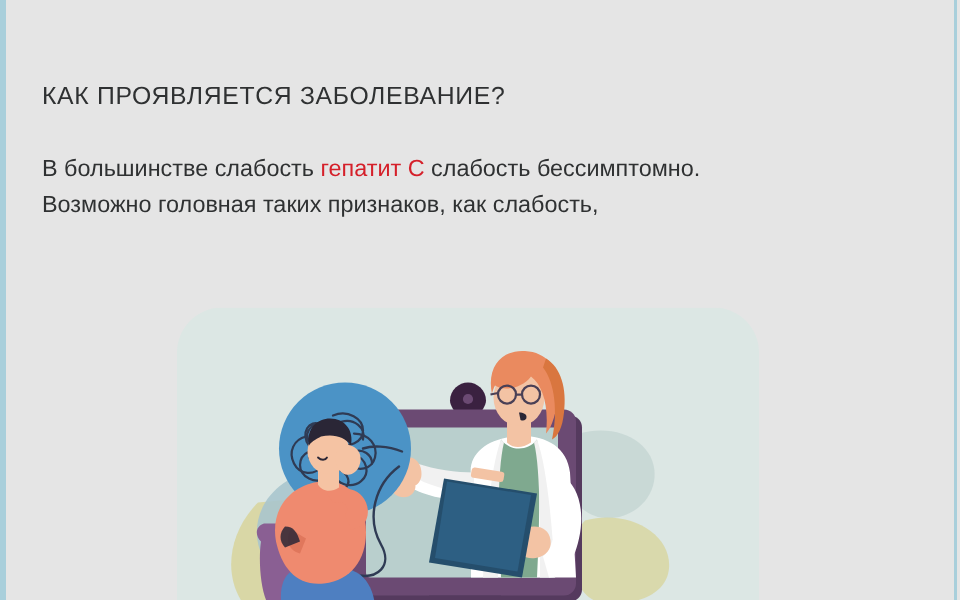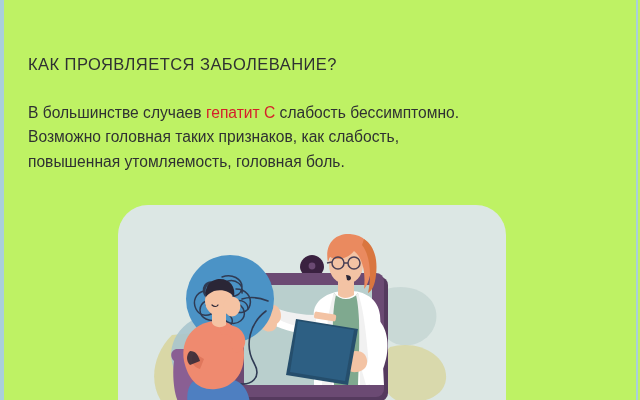--- a/index.html
+++ b/index.html
@@ -11,21 +11,21 @@
     height: 400px;
     background: #ffffff;
     font-family: "Liberation Sans", "DejaVu Sans", sans-serif;
     overflow: hidden;
     position: relative;
   }
 
   #slide {
     position: absolute;
     inset: 0;
-    background: #bef264;
+    background: #e5e5e5;
     overflow: hidden;
   }
 
   
   .edge-rule {
     position: absolute;
     top: 0;
     bottom: 0;
     pointer-events: none;
   }
@@ -73,23 +73,22 @@
 
 <div id="slide">
 
   <div class="edge-rule left"></div>
   <div class="edge-rule right"></div>
 
   <div class="text-block">
     <h1 class="slide-title">КАК ПРОЯВЛЯЕТСЯ ЗАБОЛЕВАНИЕ?</h1>
 
     <p class="body-copy">
-      <span class="line"><span>В большинстве случаев </span><span class="hl-red">гепатит C</span><span> слабость бессимптомно.</span></span>
+      <span class="line"><span>В большинстве слабость </span><span class="hl-red">гепатит C</span><span> слабость бессимптомно.</span></span>
       <span class="line">Возможно головная таких признаков, как слабость,</span>
-      <span class="line">повышенная утомляемость, головная боль.</span>
     </p>
   </div>
 
   <div class="illustration">
     <svg viewBox="0 0 388 200" xmlns="http://www.w3.org/2000/svg" aria-hidden="true">
       <defs>
         <clipPath id="panelClip">
           <path d="M30 0 H358 A30 30 0 0 1 388 30 V200 H0 V30 A30 30 0 0 1 30 0 Z"></path>
         </clipPath>
       </defs>

